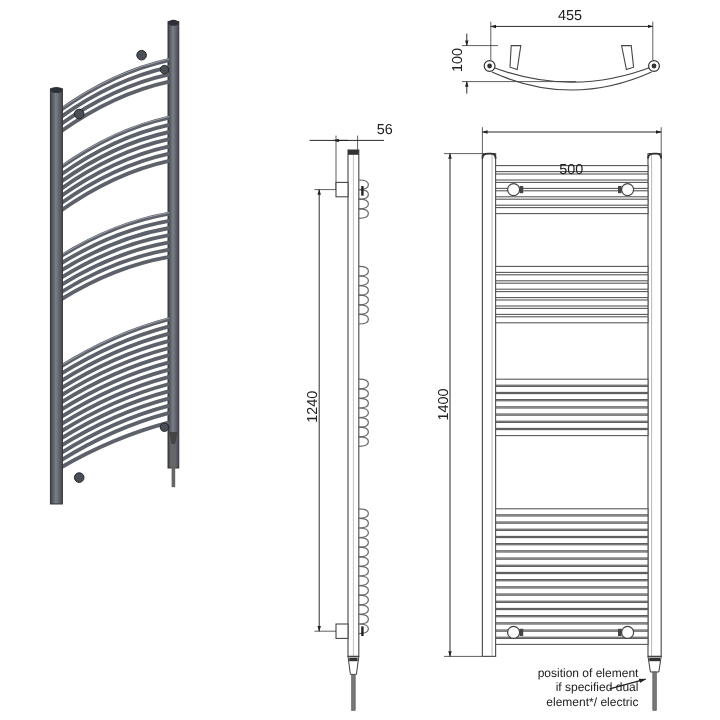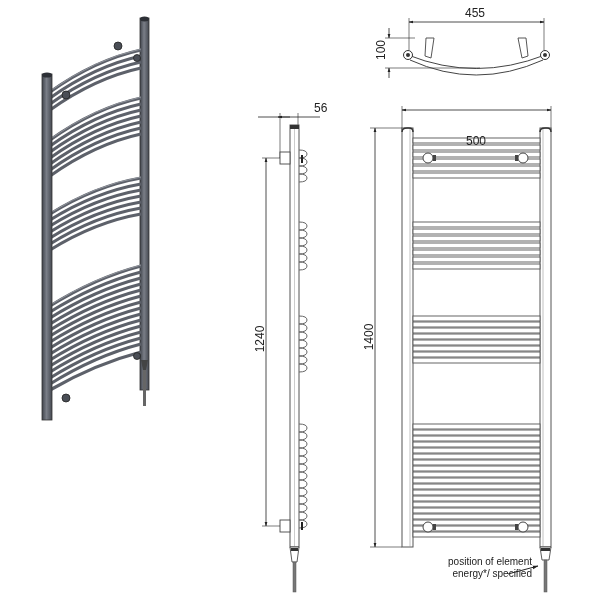--- a/index.html
+++ b/index.html
@@ -255,15 +255,16 @@
 
 <div class="dim-text" style="left:465px; top:6px;">455</div>
 <div class="dim-text dim-vert" style="left:369px; top:43px; width:24px; text-align:center;">100</div>
 <div class="dim-text" style="left:466px; top:94px;margin-top:40px;">500</div>
 <div class="dim-text" style="left:282px; top:101px;margin-left:32px;">56</div>
 <div class="dim-text dim-vert" style="left:245px; top:332px; width:30px; text-align:center;">1240</div>
 <div class="dim-text dim-vert" style="left:354px; top:330px; width:30px; text-align:center;">1400</div>
 
 <div class="note">
   <div>position of element</div>
-  <div>energy*/ specified</div>
+  <div>if specified dual</div>
+  <div>element*/ electric</div>
 </div>
 </div>
 
 </body></html>

